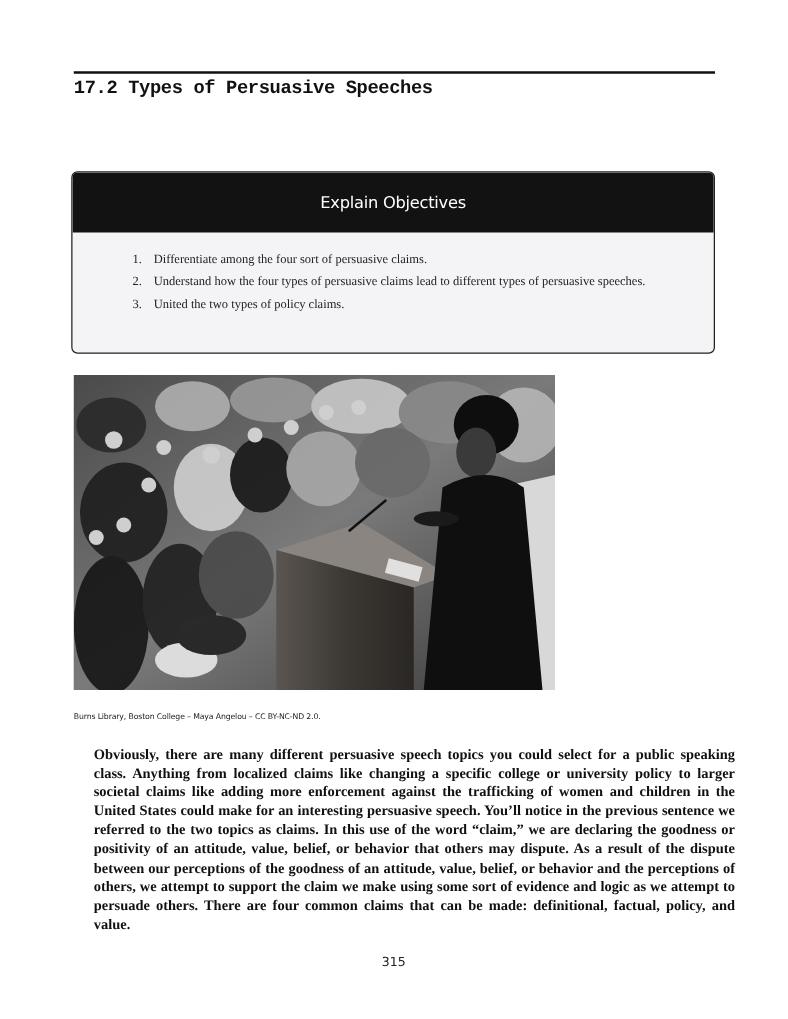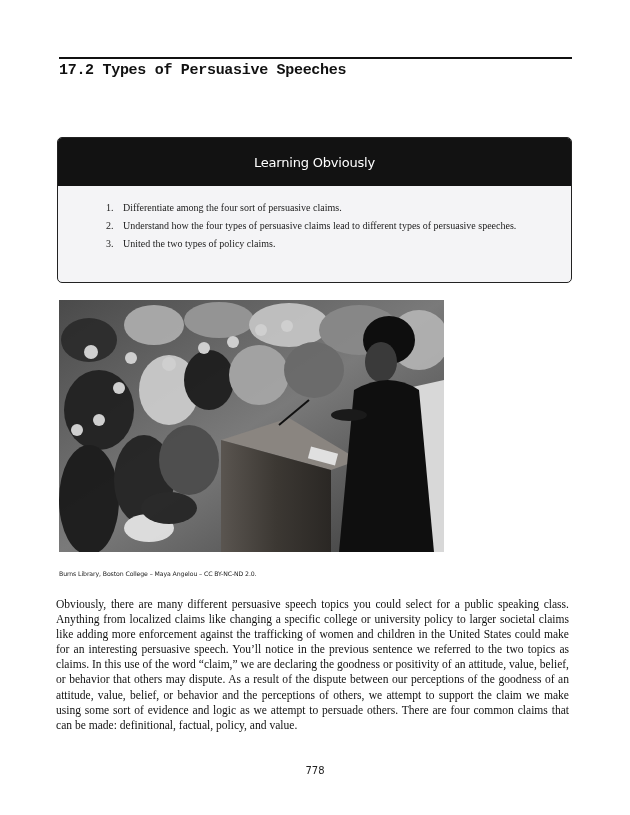--- a/index.html
+++ b/index.html
@@ -8,31 +8,31 @@
     .section-title { position: absolute; left: 59px; top: 62px; font-family: Liberation Mono, monospace; font-weight: bold; font-size: 15px; letter-spacing: -0.3px; color: #111; margin: 0; }
     .lo-box { position: absolute; left: 57px; top: 137px; width: 515px; height: 146px; border: 1px solid #222; border-radius: 5px; background: #f4f4f6; overflow: hidden; box-sizing: border-box; }
     .lo-header { height: 48px; background: #121212; color: #fff; font-family: "DejaVu Sans", sans-serif; font-size: 13px; display: flex; align-items: center; justify-content: center; letter-spacing: -0.2px; }
     .lo-list { list-style: none; margin: 0; padding: 15px 0 0 48px; font-family: "Liberation Serif", serif; font-size: 10px; line-height: 13px; color: #222; }
     .lo-item { display: flex; margin-bottom: 5px; width: 430px; }
     .lo-num { width: 17px; flex: none; }
     .lo-text { flex: 1; }
     .photo { position: absolute; left: 59px; top: 300px; width: 385px; height: 252px; overflow: hidden; background: #6a6a6a; }
     .photo svg { display: block; width: 100%; height: 100%; }
     .caption { position: absolute; left: 59px; top: 570px; font-family: "DejaVu Sans", sans-serif; font-size: 6.2px; color: #222; letter-spacing: -0.1px; }
-    .body-text { position: absolute; left: 56px; top: 597px; width: 513px; font-family: "Liberation Serif", serif; font-size: 11.55px; line-height: 15.1px; text-align: justify; color: #111; margin: 0; }
+    .body-text { position: absolute; left: 75px; top: 597px; width: 513px; font-family: "Liberation Serif", serif; font-size: 11.55px; line-height: 15.1px; text-align: justify; color: #111; margin: 0; font-weight: bold; }
     .page-number { position: absolute; left: 0; width: 630px; top: 765px; text-align: center; font-family: "DejaVu Sans", sans-serif; font-size: 10px; color: #222; }
   </style>
 </head>
 <body>
 
 <div class="rule"></div>
 <h2 class="section-title">17.2 Types of Persuasive Speeches</h2>
 
 <div class="lo-box">
-  <div class="lo-header">Learning Obviously</div>
+  <div class="lo-header">Explain Objectives</div>
   <ol class="lo-list">
     <li class="lo-item">
       <span class="lo-num">1.</span>
       <span class="lo-text">Differentiate among the four sort of persuasive claims.</span>
     </li>
     <li class="lo-item">
       <span class="lo-num">2.</span>
       <span class="lo-text">Understand how the four types of persuasive claims lead to different types of persuasive speeches.</span>
     </li>
     <li class="lo-item">
@@ -102,13 +102,13 @@
     <ellipse cx="322" cy="62" rx="16" ry="20" fill="#3a3a3a"></ellipse>
     <path d="M 295 90 Q 330 70 360 90 L 375 252 L 280 252 Z" fill="#0f0f0f"></path>
     <ellipse cx="290" cy="115" rx="18" ry="6" fill="#1a1a1a"></ellipse>
   </svg>
 </div>
 
 <div class="caption">Burns Library, Boston College – Maya Angelou – CC BY-NC-ND 2.0.</div>
 
 <p class="body-text">Obviously, there are many different persuasive speech topics you could select for a public speaking class. Anything from localized claims like changing a specific college or university policy to larger societal claims like adding more enforcement against the trafficking of women and children in the United States could make for an interesting persuasive speech. You’ll notice in the previous sentence we referred to the two topics as claims. In this use of the word “claim,” we are declaring the goodness or positivity of an attitude, value, belief, or behavior that others may dispute. As a result of the dispute between our perceptions of the goodness of an attitude, value, belief, or behavior and the perceptions of others, we attempt to support the claim we make using some sort of evidence and logic as we attempt to persuade others. There are four common claims that can be made: definitional, factual, policy, and value.</p>
 
-<div class="page-number">778</div>
+<div class="page-number">315</div>
 
 </body></html>

